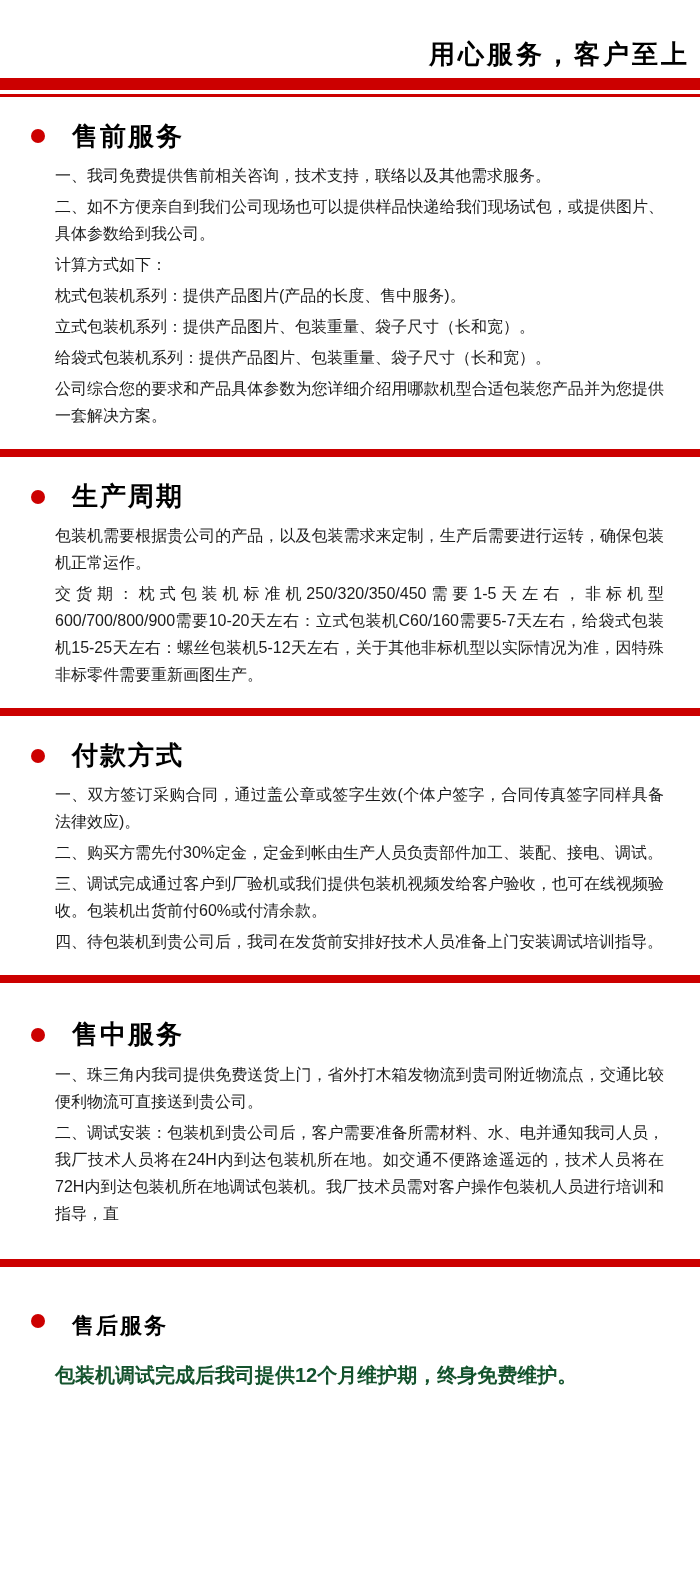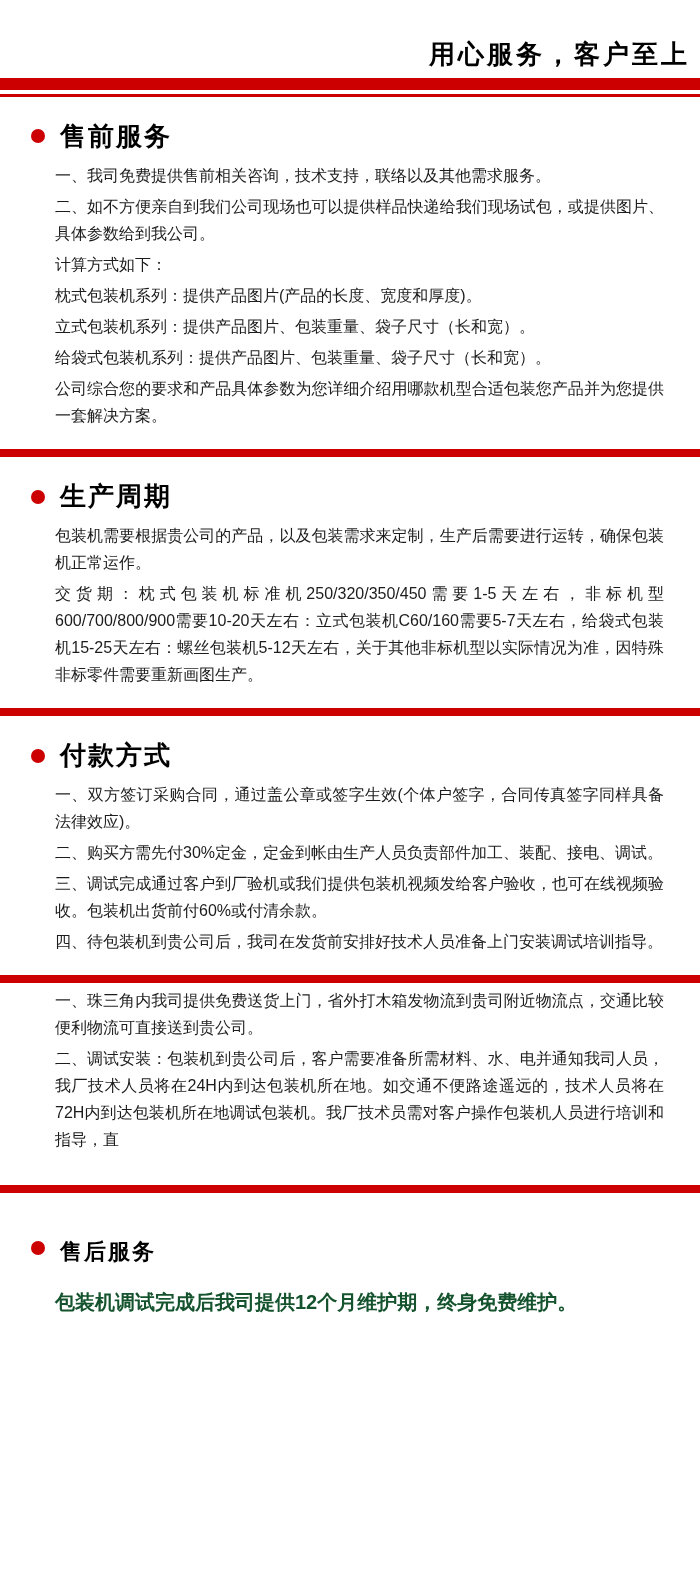--- a/index.html
+++ b/index.html
@@ -36,21 +36,21 @@
     background: #cc0000;
     margin-top: 4px;
   }
   
   .svc {
     padding: 0 36px 0 55px;
   }
   .sec-head {
     display: flex;
     align-items: center;
-    gap: 15px;
+    gap: 27px;
     margin: 24px 0 10px -24px;
   }
   .bullet {
     width: 14px;
     height: 14px;
     border-radius: 50%;
     background: #cc0000;
     flex: 0 0 auto;
   }
   .sec-title {
@@ -98,21 +98,21 @@
 </header>
 
 <section class="svc">
   <div class="sec-head">
     <span class="bullet"></span>
     <h2 class="sec-title">售前服务</h2>
   </div>
   <p class="body-p">一、我司免费提供售前相关咨询，技术支持，联络以及其他需求服务。</p>
   <p class="body-p">二、如不方便亲自到我们公司现场也可以提供样品快递给我们现场试包，或提供图片、具体参数给到我公司。</p>
   <p class="body-p">计算方式如下：</p>
-  <p class="body-p">枕式包装机系列：提供产品图片(产品的长度、宽度和厚度)。</p>
+  <p class="body-p">枕式包装机系列：提供产品图片(产品的长度、售中服务)。</p>
   <p class="body-p">立式包装机系列：提供产品图片、包装重量、袋子尺寸（长和宽）。</p>
   <p class="body-p">给袋式包装机系列：提供产品图片、包装重量、袋子尺寸（长和宽）。</p>
   <p class="body-p">公司综合您的要求和产品具体参数为您详细介绍用哪款机型合适包装您产品并为您提供一套解决方案。</p>
 </section>
 <div class="divider"></div>
 
 <section class="svc">
   <div class="sec-head">
     <span class="bullet"></span>
     <h2 class="sec-title">生产周期</h2>
@@ -128,20 +128,24 @@
     <h2 class="sec-title">付款方式</h2>
   </div>
   <p class="body-p">一、双方签订采购合同，通过盖公章或签字生效(个体户签字，合同传真签字同样具备法律效应)。</p>
   <p class="body-p">二、购买方需先付30%定金，定金到帐由生产人员负责部件加工、装配、接电、调试。</p>
   <p class="body-p">三、调试完成通过客户到厂验机或我们提供包装机视频发给客户验收，也可在线视频验收。包装机出货前付60%或付清余款。</p>
   <p class="body-p">四、待包装机到贵公司后，我司在发货前安排好技术人员准备上门安装调试培训指导。</p>
 </section>
 <div class="divider"></div>
 
 <section class="svc">
+  <div class="sec-head mt-lg">
+    <span class="bullet"></span>
+    <h2 class="sec-title">售中服务</h2>
+  </div>
   <p class="body-p">一、珠三角内我司提供免费送货上门，省外打木箱发物流到贵司附近物流点，交通比较便利物流可直接送到贵公司。</p>
   <p class="body-p">二、调试安装：包装机到贵公司后，客户需要准备所需材料、水、电并通知我司人员，我厂技术人员将在24H内到达包装机所在地。如交通不便路途遥远的，技术人员将在72H内到达包装机所在地调试包装机。我厂技术员需对客户操作包装机人员进行培训和指导，直</p>
 </section>
 <div class="divider gap-lg"></div>
 
 <section class="svc">
   <div class="sec-head mt-lg">
     <span class="bullet"></span>
     <h2 class="sec-title small">售后服务</h2>
   </div>

